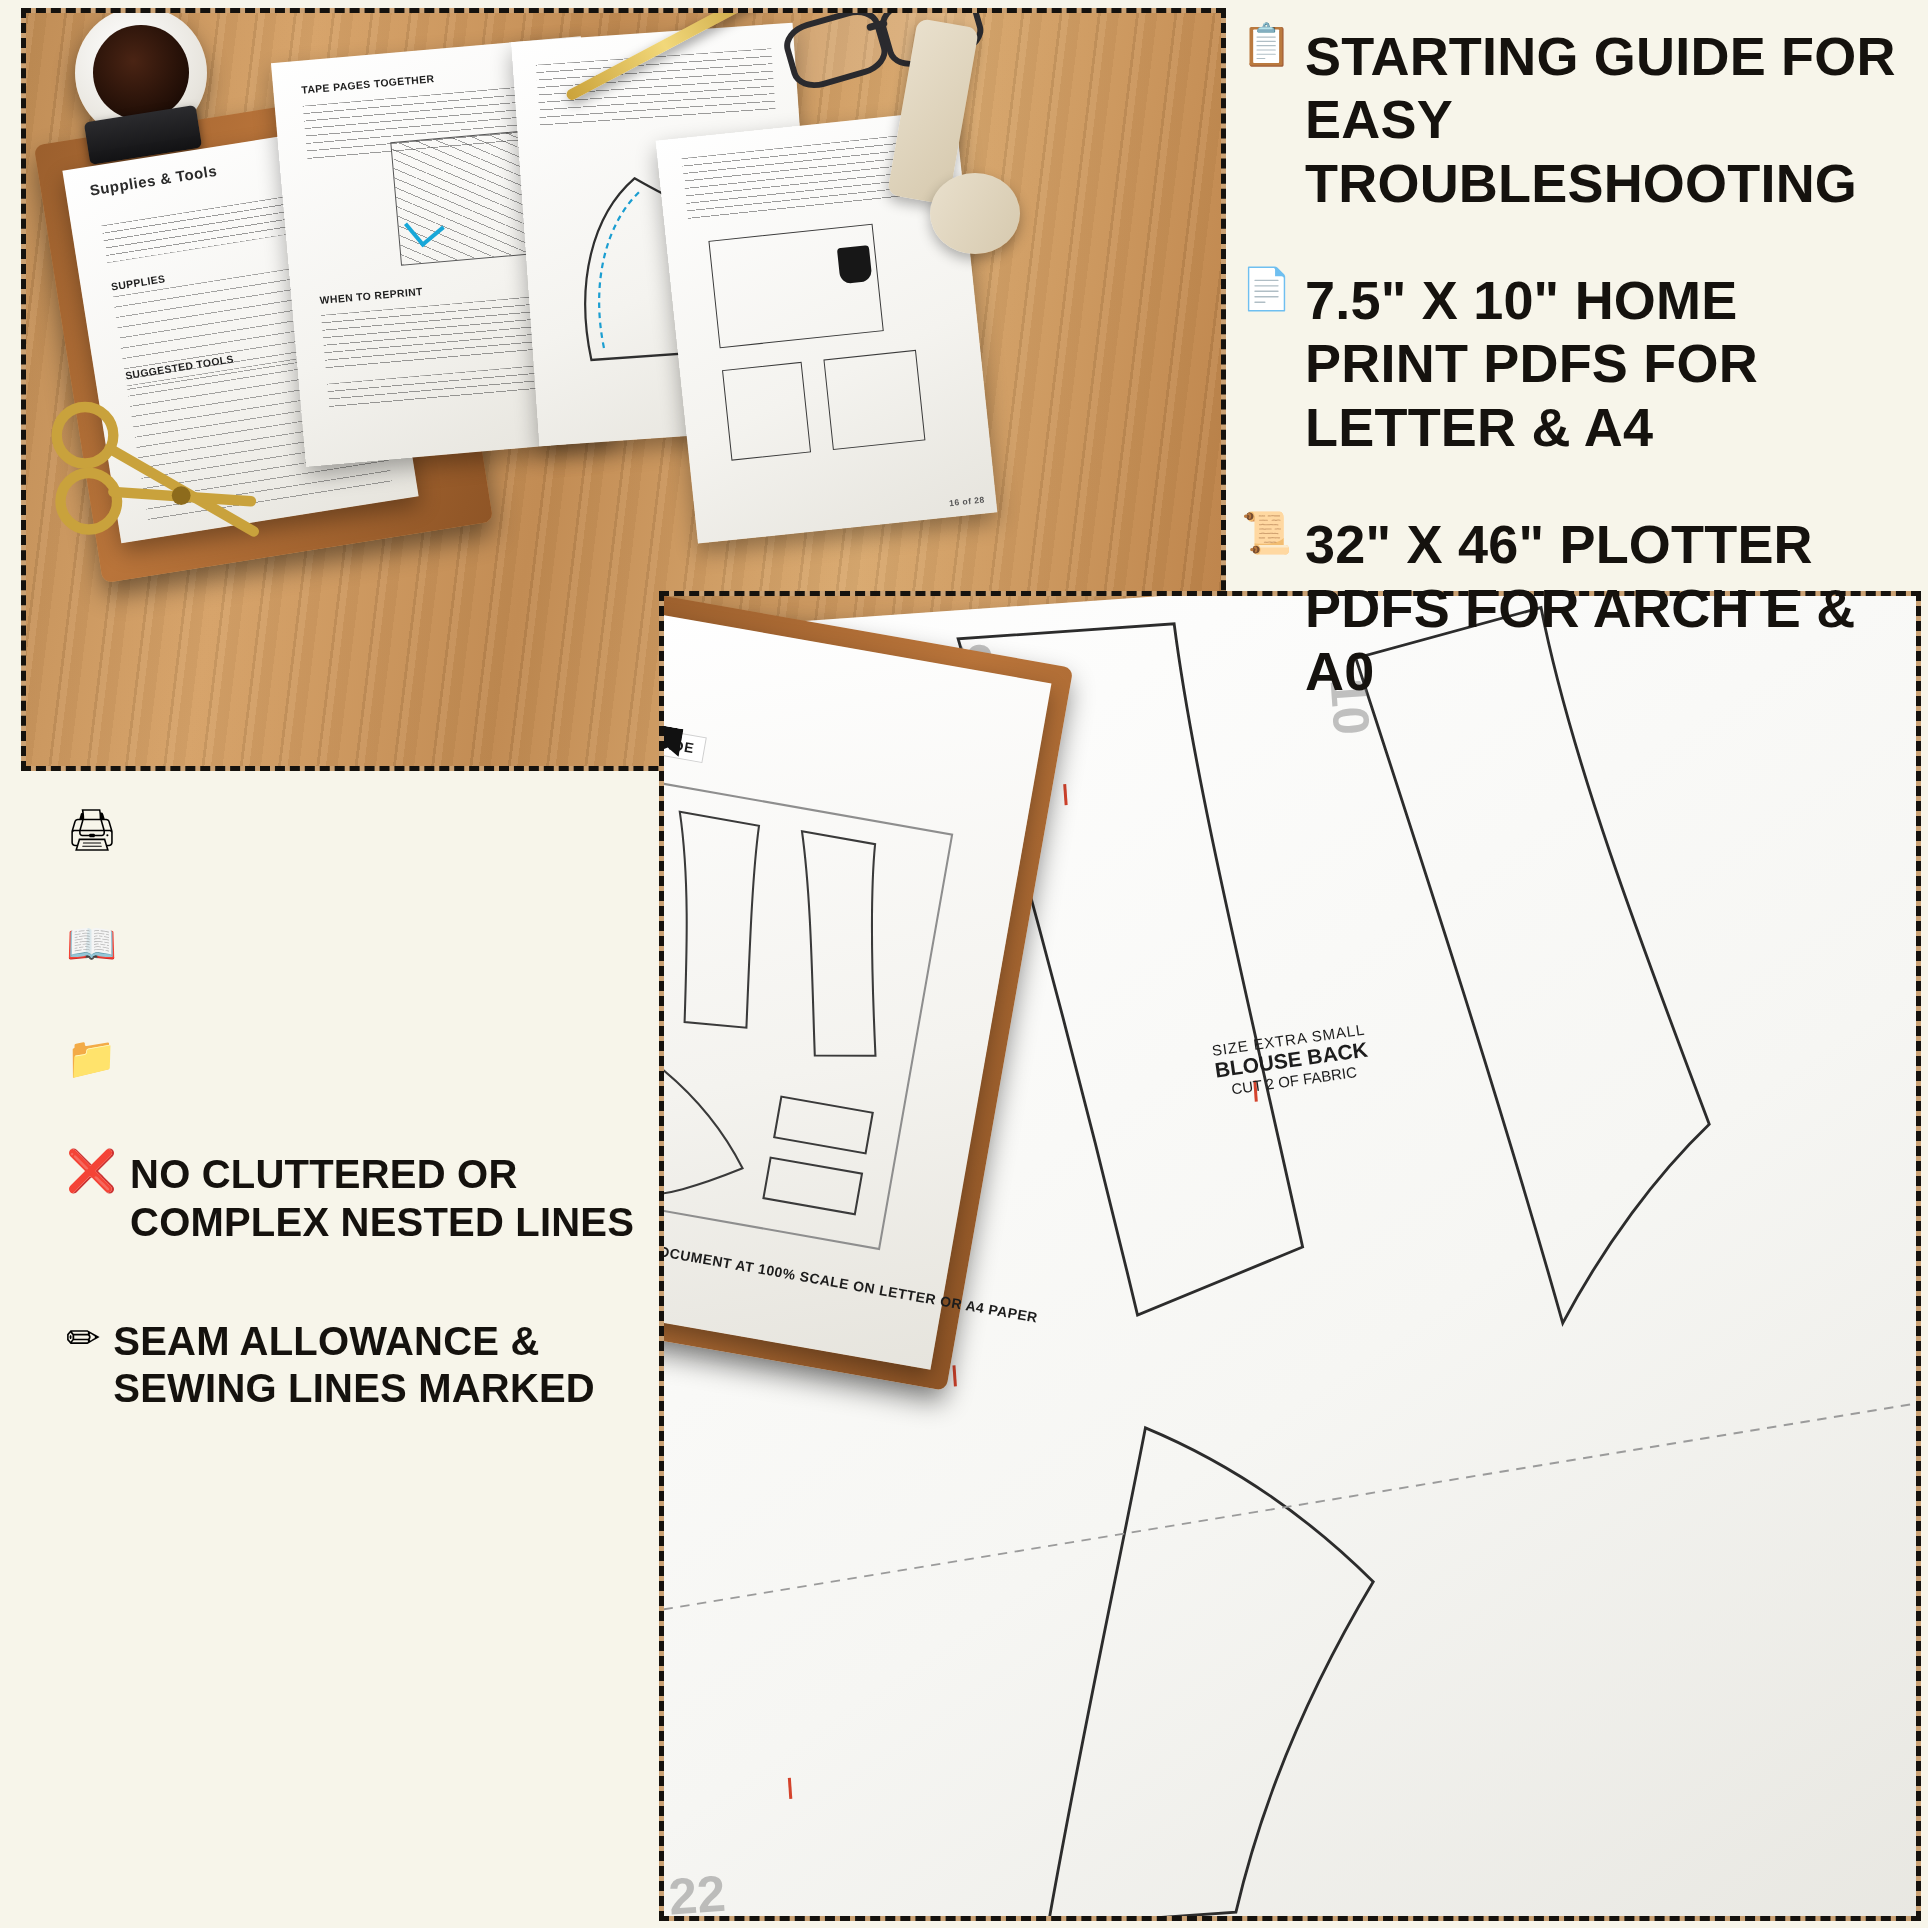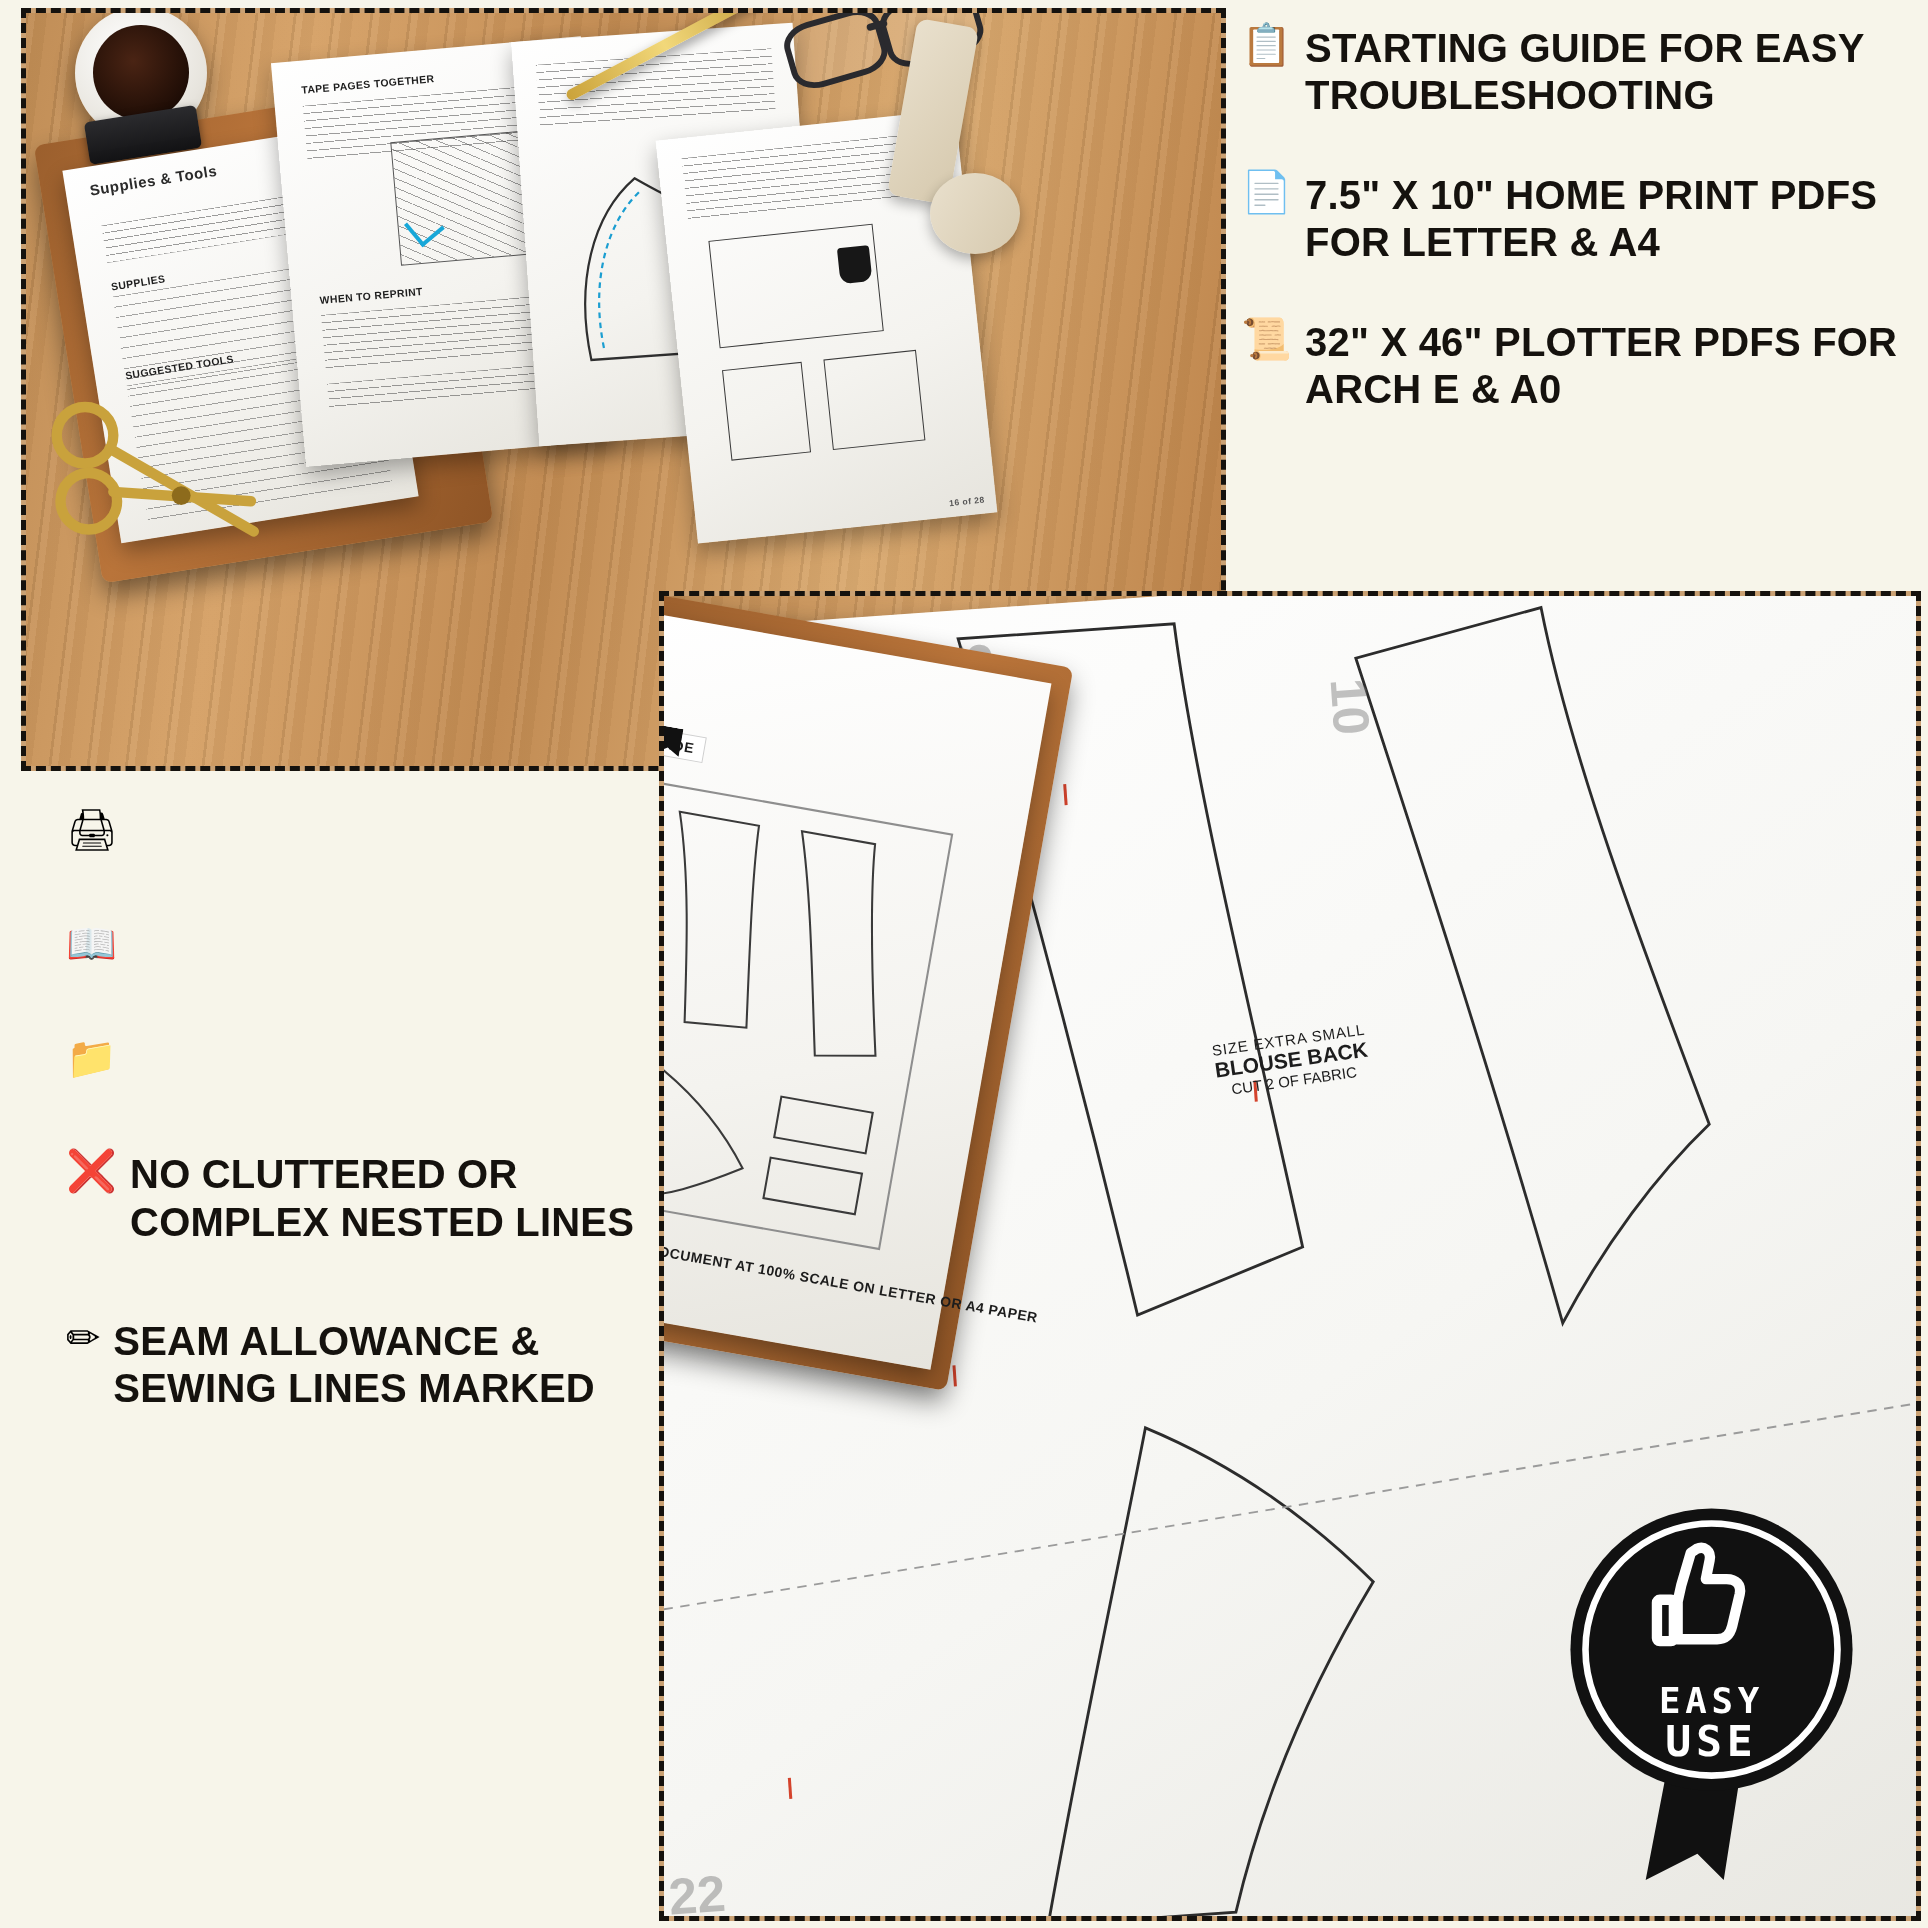--- a/index.html
+++ b/index.html
@@ -162,21 +162,21 @@
     color: #15120e;
     text-transform: uppercase;
     max-width: 527px;
   }
 
   #features-right {
     left: 1241px;
     top: 24.5px;
     width: 669px;
   }
-  #features-right .ftext { max-width: 603px; font-size: 40px; }
+  #features-right .ftext { max-width: 603px; font-size: 54px; }
   #features-right .feature { margin-bottom: 53px; }
 
   #features-left {
     left: 66px;
     top: 810px;
     width: 584px;
   }
   #features-left .feature { margin-bottom: 72px; }
 
   
@@ -334,35 +334,20 @@
           <rect x="175" y="285" width="90" height="40"></rect>
           <rect x="175" y="345" width="90" height="40"></rect>
         </g>
       </svg>
 
       <div class="print-note" style="left:19px; bottom:62px;">
         <span>PRINT THIS DOCUMENT AT </span><span style="font-weight:bold;">100% SCALE</span><span> ON LETTER OR A4 PAPER</span>
       </div>
     </div>
 
-    <div class="badge">
-      <svg viewBox="0 0 330 420" style="position:absolute; inset:0; width:100%; height:100%;">
-        <path d="M120 290 L95 420 L150 392 L178 420 L198 292 Z" fill="#111"></path>
-        <g fill="#111">
-          <circle cx="165" cy="175" r="150"></circle>
-        </g>
-        <circle cx="165" cy="175" r="134" fill="none" stroke="#fff" stroke-width="7"></circle>
-        <g transform="translate(107,72)" fill="none" stroke="#fff" stroke-width="11" stroke-linejoin="round">
-          <path d="M22 52 L22 92 L64 92 C74 92 78 86 80 78 L88 44 C90 34 84 28 74 28 L52 28 L56 8 C58 -2 50 -8 42 -4 L36 0 L26 34 Z"></path>
-          <rect x="0" y="50" width="18" height="44" rx="3"></rect>
-        </g>
-        <text x="165" y="242" text-anchor="middle" fill="#fff" font-family="DejaVu Sans Mono, monospace" font-size="38" font-weight="bold" letter-spacing="5">EASY</text>
-        <text x="165" y="288" text-anchor="middle" fill="#fff" font-family="DejaVu Sans Mono, monospace" font-size="46" font-weight="bold" letter-spacing="5">USE</text>
-      </svg>
-    </div>
   </div>
 
   <div class="feature-block" id="features-right">
     <div class="feature">
       <span class="ficon">📋</span>
       <span class="ftext">STARTING  GUIDE FOR EASY TROUBLESHOOTING</span>
     </div>
     <div class="feature">
       <span class="ficon">📄</span>
       <span class="ftext">7.5" X 10" HOME PRINT PDFS FOR LETTER &amp; A4</span>

